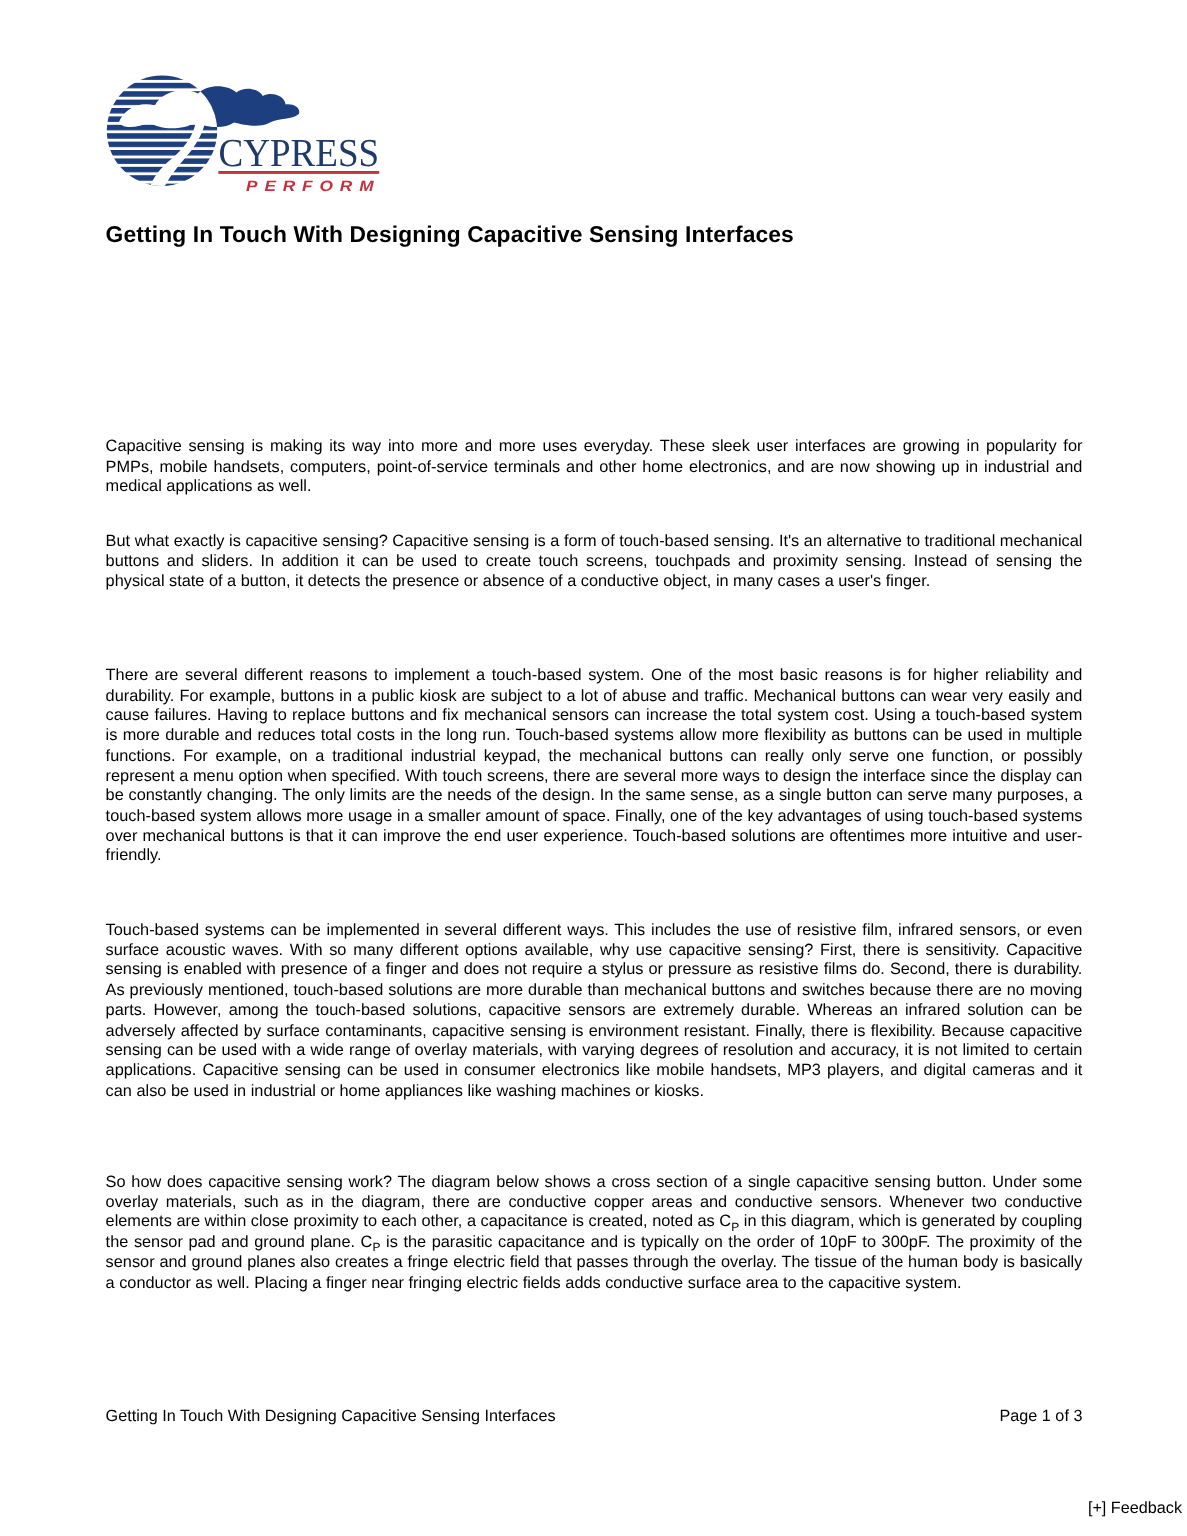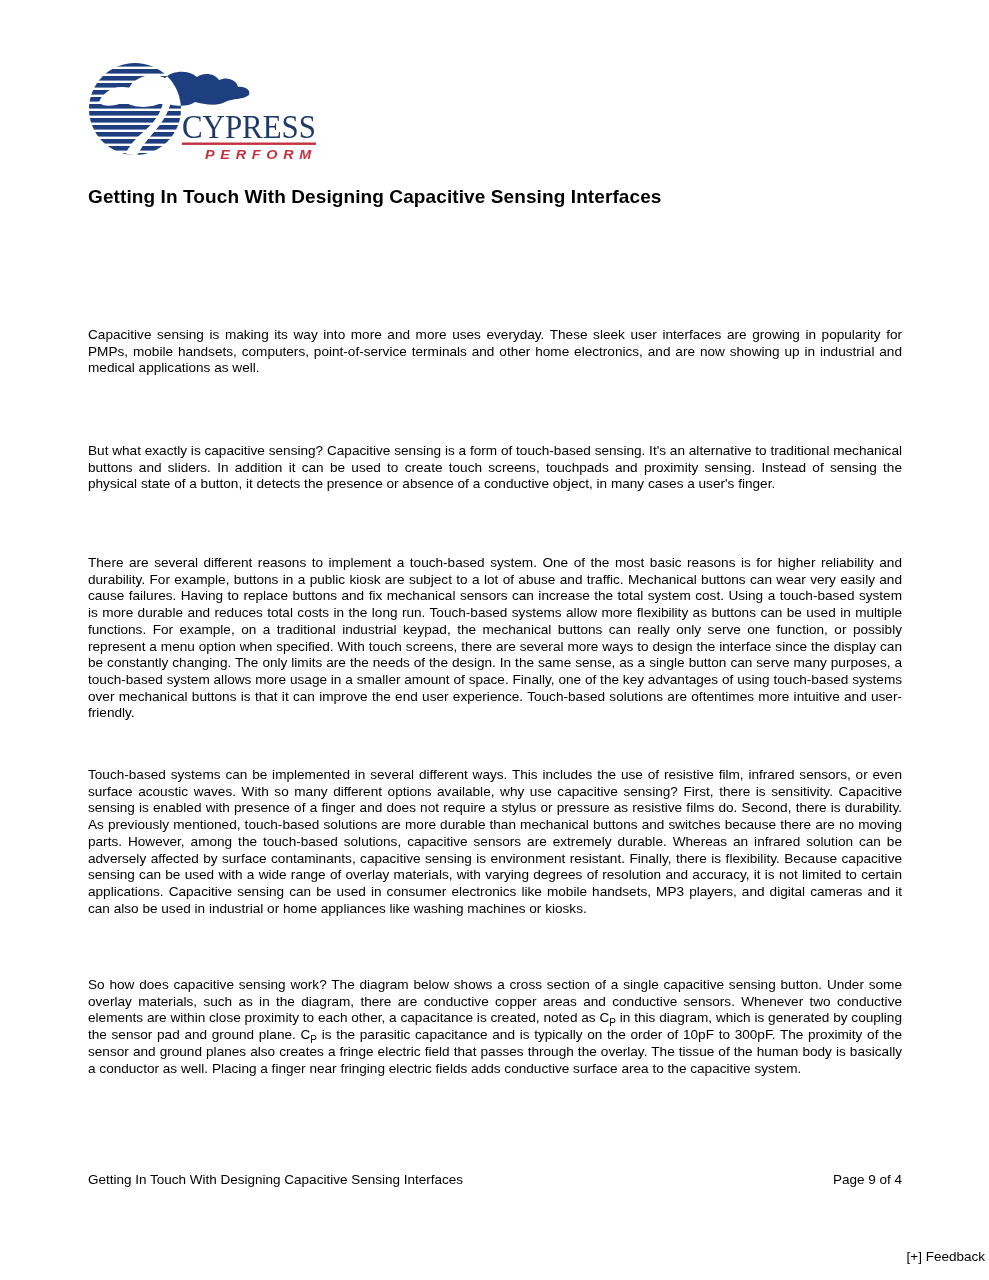--- a/index.html
+++ b/index.html
@@ -100,26 +100,26 @@
       <path fill="#1E3F7F" d="M14,40 C18,30 30,22 44,26 C50,14 68,10 80,16 C88,8 104,8 112,15 C118,10 130,11 134,18 C142,14 152,18 153,25 C160,24 166,28 164,33 C158,38 148,36 140,40 C132,45 118,42 110,40 C102,46 86,44 78,40 C66,47 48,46 40,40 C30,44 18,46 14,40 Z"></path>
     </g>
 
     <text x="97" y="76" font-family="Liberation Serif, serif" font-size="33" fill="#1F3968" textLength="134" lengthAdjust="spacingAndGlyphs">CYPRESS</text>
     <rect x="97" y="80.5" width="134" height="2.4" fill="#C5303E"></rect>
     <text x="120" y="97" font-family="Liberation Sans, sans-serif" font-size="12.5" font-style="italic" font-weight="bold" fill="#C5303E" letter-spacing="5" textLength="112" lengthAdjust="spacingAndGlyphs">PERFORM</text>
   </svg>
 
   <h1 class="doc-title" style="margin:0;">Getting In Touch With Designing Capacitive Sensing Interfaces</h1>
 
-  <p class="body-text" style="top:327px">Capacitive sensing is making its way into more and more uses everyday.  These sleek user interfaces are growing in popularity for PMPs, mobile handsets, computers, point-of-service terminals and other home electronics, and are now showing up in industrial and medical applications as well.</p>
+  <p class="body-text" style="top:364px">Capacitive sensing is making its way into more and more uses everyday.  These sleek user interfaces are growing in popularity for PMPs, mobile handsets, computers, point-of-service terminals and other home electronics, and are now showing up in industrial and medical applications as well.</p>
   <p class="body-text" style="top:443px">But what exactly is capacitive sensing?  Capacitive sensing is a form of touch-based sensing.  It's an alternative to traditional mechanical buttons and sliders.  In addition it can be used to create touch screens, touchpads and proximity sensing.  Instead of sensing the physical state of a button, it detects the presence or absence of a conductive object, in many cases a user's finger.</p>
   <p class="body-text" style="top:555px">There are several different reasons to implement a touch-based system.  One of the most basic reasons is for higher reliability and durability.  For example, buttons in a public kiosk are subject to a lot of abuse and traffic.  Mechanical buttons can wear very easily and cause failures.  Having to replace buttons and fix mechanical sensors can increase the total system cost.  Using a touch-based system is more durable and reduces total costs in the long run.  Touch-based systems allow more flexibility as buttons can be used in multiple functions.  For example, on a traditional industrial keypad, the mechanical buttons can really only serve one function, or possibly represent a menu option when specified.  With touch screens, there are several more ways to design the interface since the display can be constantly changing.  The only limits are the needs of the design.  In the same sense, as a single button can serve many purposes, a touch-based system allows more usage in a smaller amount of space.  Finally, one of the key advantages of using touch-based systems over mechanical buttons is that it can improve the end user experience.  Touch-based solutions are oftentimes more intuitive and user-friendly.</p>
   <p class="body-text" style="top:767px">Touch-based systems can be implemented in several different ways.  This includes the use of resistive film, infrared sensors, or even surface acoustic waves.  With so many different options available, why use capacitive sensing?  First, there is sensitivity.  Capacitive sensing is enabled with presence of a finger and does not require a stylus or pressure as resistive films do.  Second, there is durability.  As previously mentioned, touch-based solutions are more durable than mechanical buttons and switches because there are no moving parts.  However, among the touch-based solutions, capacitive sensors are extremely durable.  Whereas an infrared solution can be adversely affected by surface contaminants, capacitive sensing is environment resistant.  Finally, there is flexibility.  Because capacitive sensing can be used with a wide range of overlay materials, with varying degrees of resolution and accuracy, it is not limited to certain applications.  Capacitive sensing can be used in consumer electronics like mobile handsets, MP3 players, and digital cameras and it can also be used in industrial or home appliances like washing machines or kiosks.</p>
   <p class="body-text" style="top:977px"><span>So how does capacitive sensing work?  The diagram below shows a cross section of a single capacitive sensing button.  Under some overlay materials, such as in the diagram, there are conductive copper areas and conductive sensors.  Whenever two conductive elements are within close proximity to each other, a capacitance is created, noted as C</span><sub class="subp">P</sub><span> in this diagram, which is generated by coupling the sensor pad and ground plane. C</span><sub class="subp">P</sub><span> is the parasitic capacitance and is typically on the order of 10pF to 300pF.  The proximity of the sensor and ground planes also creates a fringe electric field that passes through the overlay.  The tissue of the human body is basically a conductor as well.  Placing a finger near fringing electric fields adds conductive surface area to the capacitive system.</span></p>
 
   <div class="footer-row footer-row-1">
     <span>Getting In Touch With Designing Capacitive Sensing Interfaces</span>
-    <span>Page 9 of 4</span>
+    <span>Page 1 of 3</span>
   </div>
 
   <a class="feedback">[+] Feedback</a>
 
 </div>
 
 </body></html>

